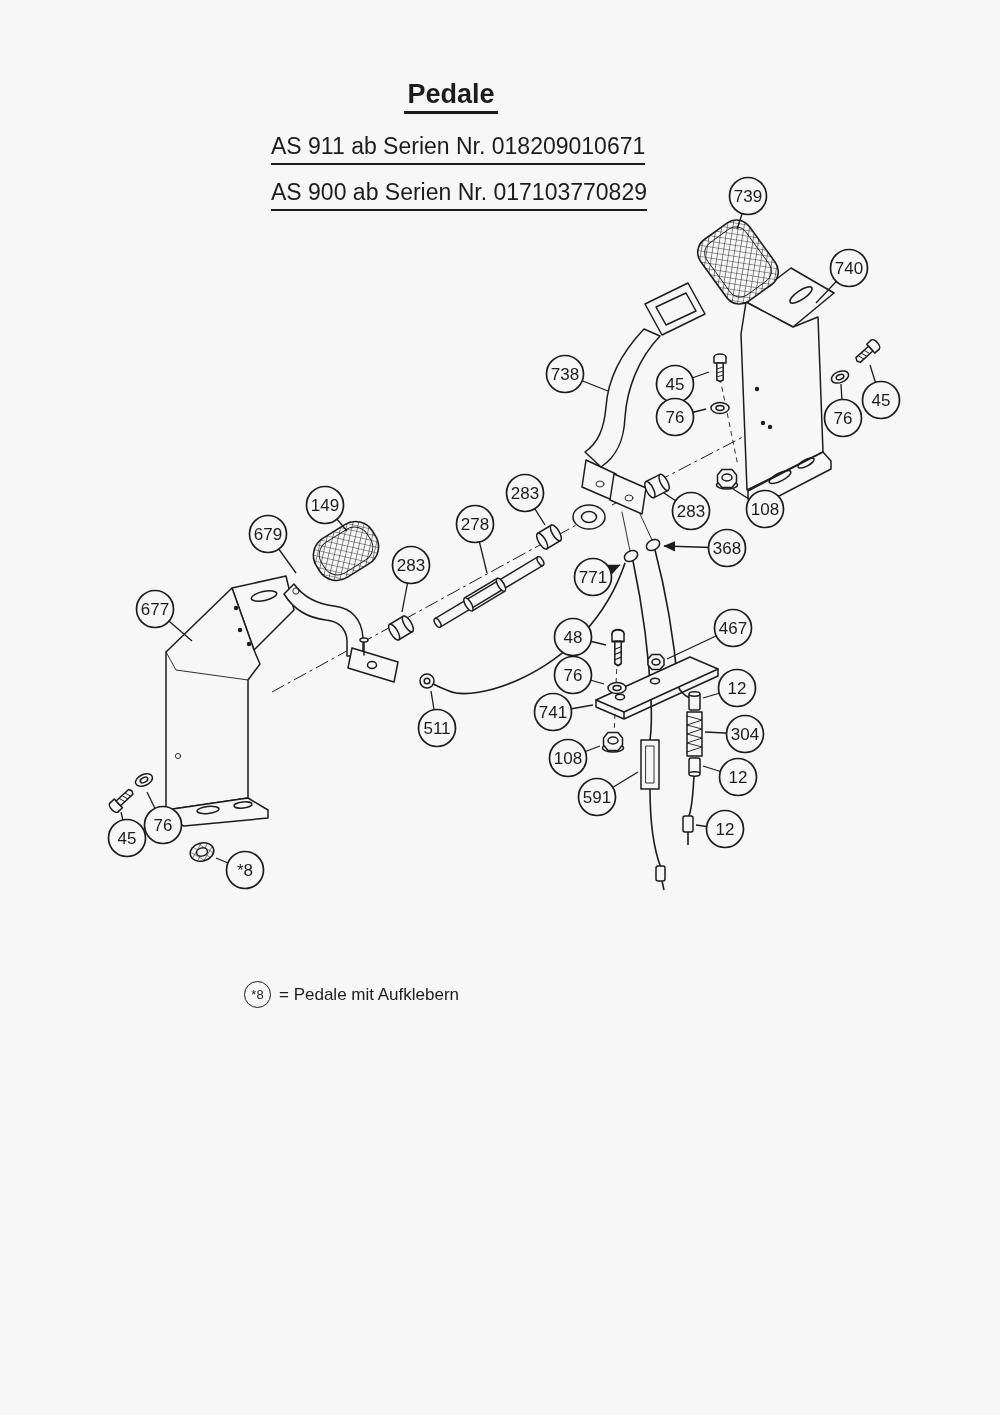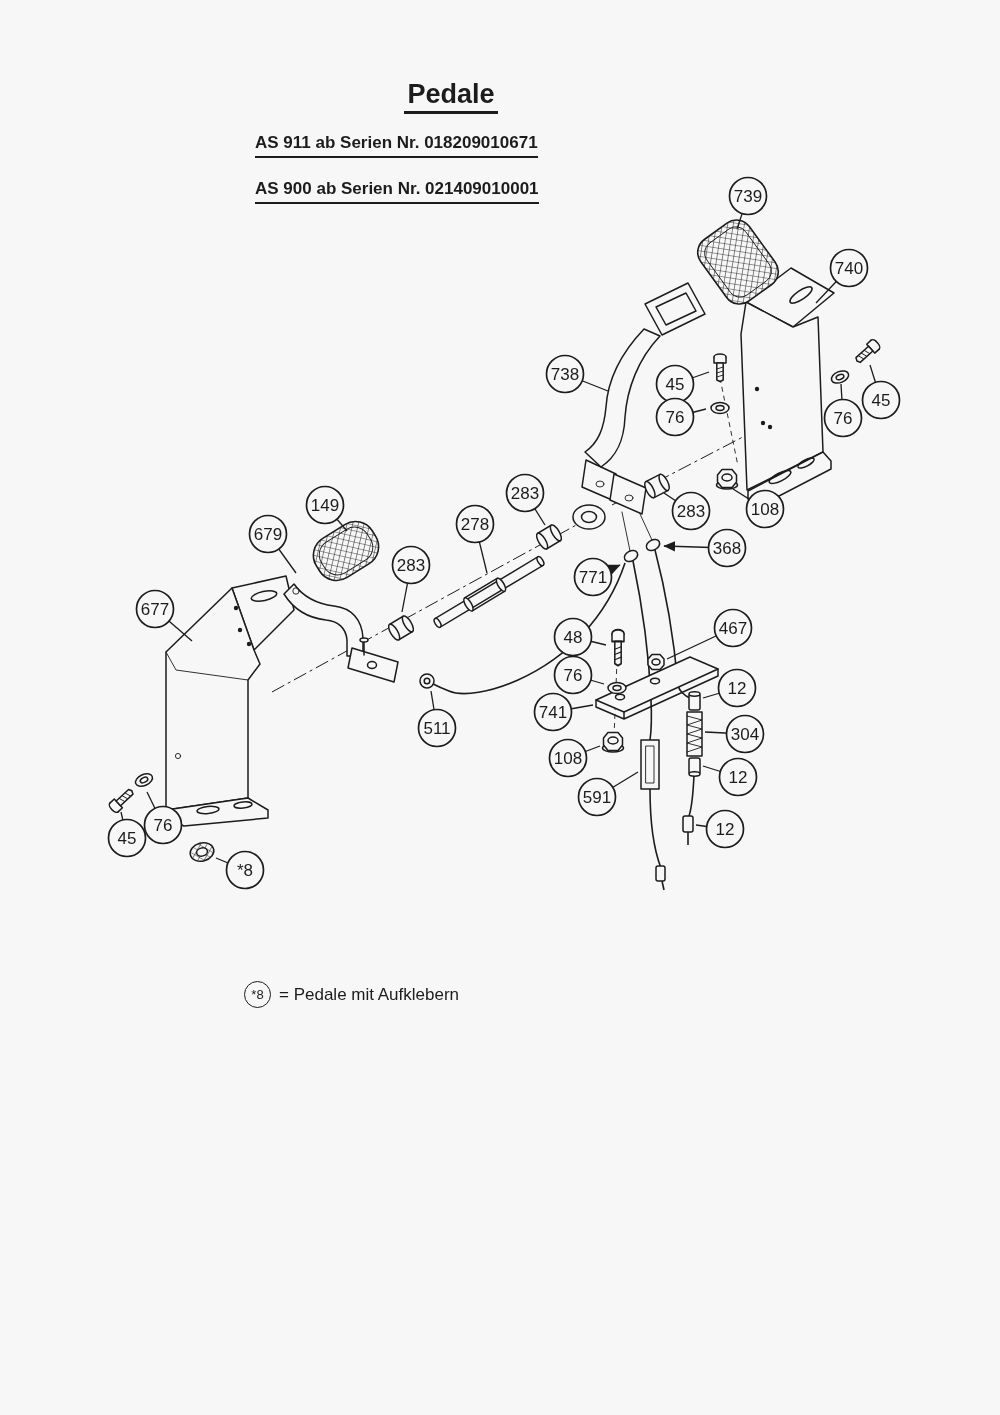--- a/index.html
+++ b/index.html
@@ -3,21 +3,21 @@
 <meta charset="utf-8">
 <style>
   * { margin:0; padding:0; box-sizing:border-box; }
   html,body { background:#e9e9e9; }
   .page { position:relative; width:1000px; height:1415px; margin:0 auto;
           background:var(--paper,#f7f7f7); color:var(--ink,#1c1c1c);
           font-family:"Liberation Sans",sans-serif; overflow:hidden; }
   .hdr-title { position:absolute; top:79px; left:255px; width:392px; text-align:center;
                font-size:27px; font-weight:bold; }
   .hdr-title span { display:inline-block; border-bottom:3px solid currentColor; padding:0 3px 1px; }
-  .hdr-sub { position:absolute; left:255px; font-size:17px; font-weight:bold; }
+  .hdr-sub { position:absolute; left:271px; font-size:23px; font-weight:normal; }
   .hdr-sub span { display:inline-block; border-bottom:2.5px solid currentColor; padding-bottom:3px; }
   .sub-0 { top:133px; } .sub-1 { top:179px; }
   .footnote { position:absolute; left:244px; top:981px; display:flex; align-items:center;
               gap:8px; font-size:17px; }
   .footnote .sym { width:27px; height:27px; border:1.6px solid currentColor; border-radius:50%;
                    display:flex; align-items:center; justify-content:center; font-size:13px; line-height:1; }
   .diagram { position:absolute; inset:0; }
   .part { fill:var(--paper,#f7f7f7); stroke:var(--ink,#1c1c1c); stroke-width:1.5;
           stroke-linejoin:round; stroke-linecap:round; }
   .nofill { fill:none; }
@@ -31,21 +31,21 @@
   .bubble-label { fill:var(--ink,#1c1c1c); font-family:"Liberation Sans",sans-serif;
                   font-size:17px; text-anchor:middle; }
 </style>
 </head>
 <body>
 
 <div class="page">
 
   <div class="hdr-title"><span>Pedale</span></div>
   <div class="hdr-sub sub-0"><span>AS 911 ab Serien Nr. 018209010671</span></div>
-  <div class="hdr-sub sub-1"><span>AS 900 ab Serien Nr. 021409010001</span></div>
+  <div class="hdr-sub sub-1"><span>AS 900 ab Serien Nr. 017103770829</span></div>
 
   <svg class="diagram" viewBox="0 0 1000 1415" xmlns="http://www.w3.org/2000/svg">
     <defs>
       <pattern id="hatch" width="5.5" height="5.5" patternUnits="userSpaceOnUse" patternTransform="rotate(45)">
         <rect width="5.5" height="5.5" fill="#f7f7f7"></rect>
         <path d="M0,0 H5.5 M0,0 V5.5" stroke="#2a2a2a" stroke-width="1.1"></path>
       </pattern>
       <marker id="arrowhead" markerWidth="10" markerHeight="8" refX="8.5" refY="4" orient="auto">
         <path d="M0,0 L9,4 L0,8 Z" fill="#1c1c1c"></path>
       </marker>

